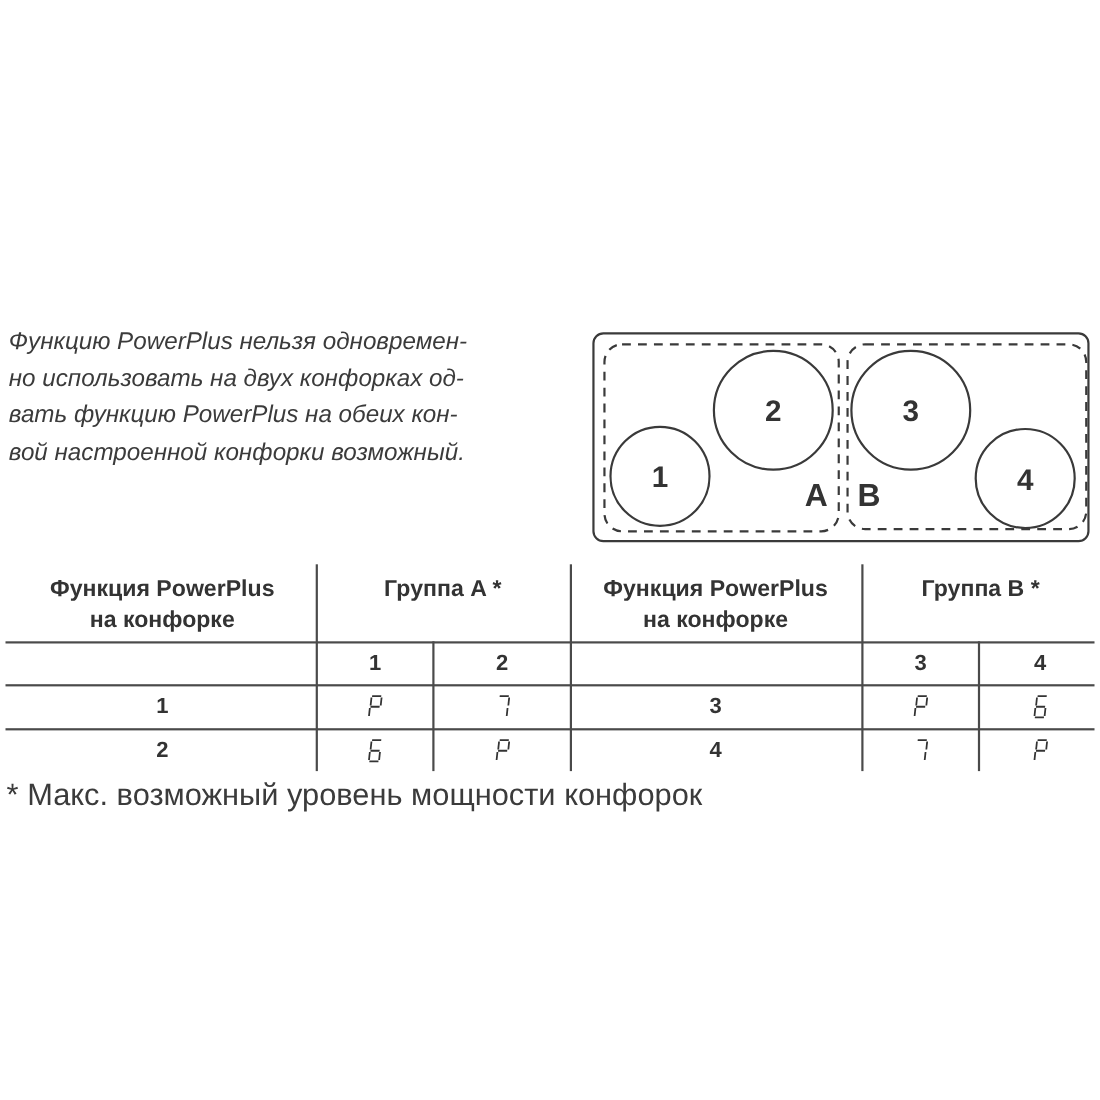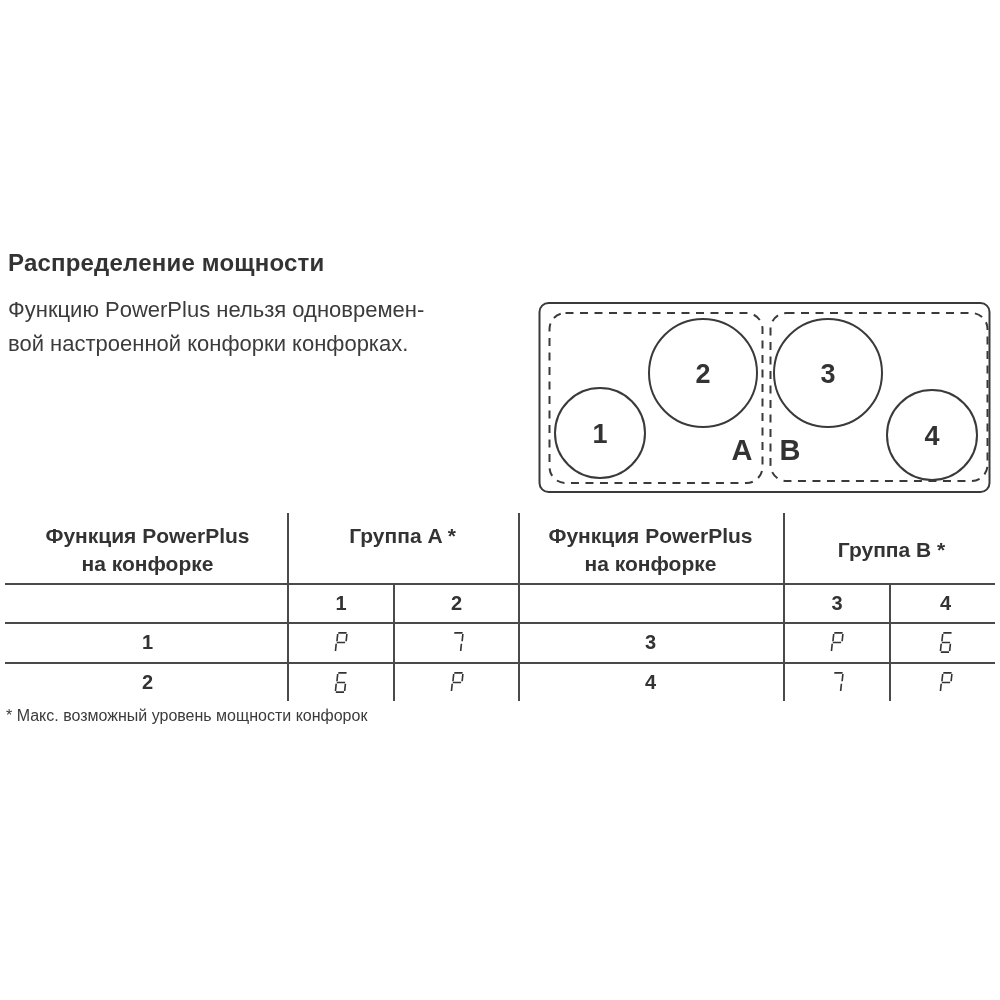--- a/index.html
+++ b/index.html
@@ -8,48 +8,49 @@
     font-family:"Liberation Sans",sans-serif;color:#383838;
   }
   #heading{
     position:absolute;left:8px;top:249px;font-size:24px;font-weight:700;
     letter-spacing:0.2px;color:#333;white-space:nowrap;
   }
   #paragraph{
     position:absolute;left:8px;top:293px;width:500px;
     font-size:22px;line-height:33.5px;color:#3b3b3b;
   }
-  .pline{white-space:nowrap;}
+  .pline{white-space:nowrap;font-style:italic;}
   .pline b{color:#333;}
   #diagram{position:absolute;left:537px;top:298px;}
   #power-table{position:absolute;left:0;top:513px;width:1000px;height:190px;}
   .vline{position:absolute;width:2px;background:#4a4a4a;}
   .hline{position:absolute;height:2px;background:#4a4a4a;left:5px;width:990px;}
   .cell{
     position:absolute;display:flex;align-items:center;justify-content:center;
     text-align:center;
   }
   .hdr{font-size:21px;font-weight:700;line-height:28px;color:#333;}
   .num{font-size:20px;font-weight:700;color:#333;}
   .sevseg{line-height:0;}
   #footnote{
-    position:absolute;left:6px;top:707px;font-size:16px;color:#3b3b3b;white-space:nowrap;
+    position:absolute;left:6px;top:707px;font-size:28px;color:#3b3b3b;white-space:nowrap;
   }
   svg text{font-family:"Liberation Sans",sans-serif;}
 </style>
 </head>
 <body>
 
 <div id="page">
 
-  <div id="heading">Распределение мощности</div>
 
   <div id="paragraph">
     <div class="pline">Функцию PowerPlus нельзя одновремен-</div>
-    <div class="pline">вой настроенной конфорки конфорках.</div>
+    <div class="pline">но использовать на двух конфорках од-</div>
+    <div class="pline">вать функцию PowerPlus на обеих кон-</div>
+    <div class="pline">вой настроенной конфорки возможный.</div>
   </div>
 
   <svg id="diagram" width="455" height="200" viewBox="0 0 455 200">
     <g fill="none" stroke="#3a3a3a" stroke-width="2">
       <rect x="2.5" y="5" width="450" height="189" rx="9"></rect>
       <rect x="12.5" y="15" width="213" height="170" rx="16" stroke-dasharray="8 6.5"></rect>
       <rect x="233.5" y="15" width="217" height="168" rx="16" stroke-dasharray="8 6.5"></rect>
       <circle cx="63" cy="135" r="45"></circle>
       <circle cx="166" cy="75" r="54"></circle>
       <circle cx="291" cy="75" r="54"></circle>
@@ -80,21 +81,21 @@
       <div>Функция PowerPlus</div>
       <div>на конфорке</div>
     </div>
     <div class="cell hdr" style="left:287px;top:7px;width:231px;height:32px;">
       <div>Группа A *</div>
     </div>
     <div class="cell hdr" style="left:518px;top:7px;width:265px;height:60px;flex-direction:column;">
       <div>Функция PowerPlus</div>
       <div>на конфорке</div>
     </div>
-    <div class="cell hdr" style="left:783px;top:21px;width:217px;height:32px;">
+    <div class="cell hdr" style="left:783px;top:7px;width:217px;height:32px;">
       <div>Группа B *</div>
     </div>
 
     <div class="cell num" style="left:289px;top:72px;width:104px;height:36px;">1</div>
     <div class="cell num" style="left:395px;top:72px;width:123px;height:36px;">2</div>
     <div class="cell num" style="left:785px;top:72px;width:104px;height:36px;">3</div>
     <div class="cell num" style="left:891px;top:72px;width:109px;height:36px;">4</div>
 
     <div class="cell num" style="left:8px;top:111px;width:279px;height:36px;">1</div>
     <div class="cell sevseg" style="left:289px;top:111px;width:104px;height:36px;">

